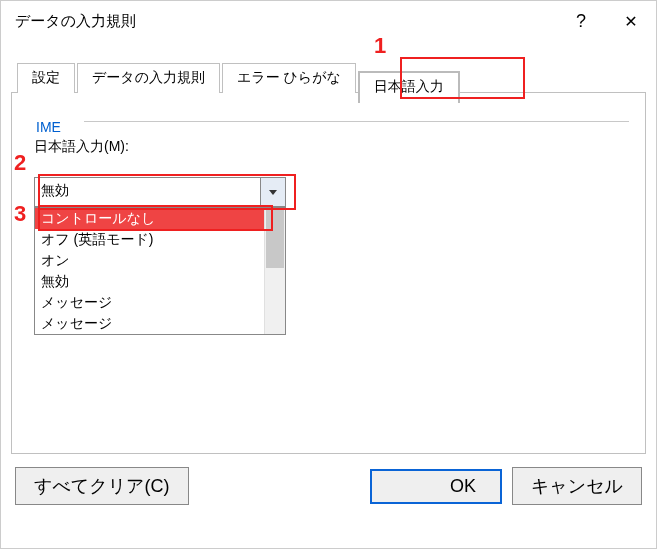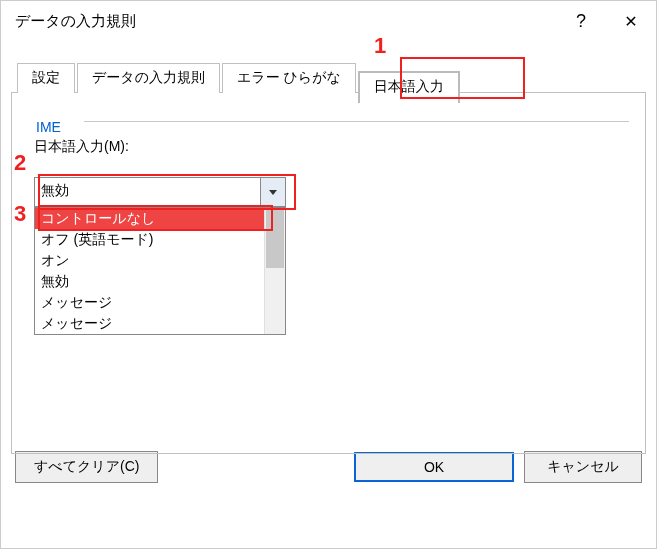--- a/index.html
+++ b/index.html
@@ -210,28 +210,29 @@
     .button-row {
       display: flex;
       align-items: center;
       padding: 10px 14px;
       gap: 10px;
     }
     .btn {
       border: 1px solid #888;
       background: #efefef;
       padding: 6px 18px;
-      font-size: 14px;
+      font-size: 18px;
       cursor: default;
       min-width: 80px;
-      text-align: center;
+      text-align: right;
+      margin-top: 16px;
     }
     .btn.ok {
       border: 2px solid #0a64d6;
-      padding: 5px 38px;
+      padding: 5px 24px;
     }
     .spacer { flex: 1; }
   </style>
 </head>
 <body>
 
 <div class="dialog">
   <div class="titlebar">
     <span class="titlebar-text">データの入力規則</span>
     <div class="titlebar-right">

